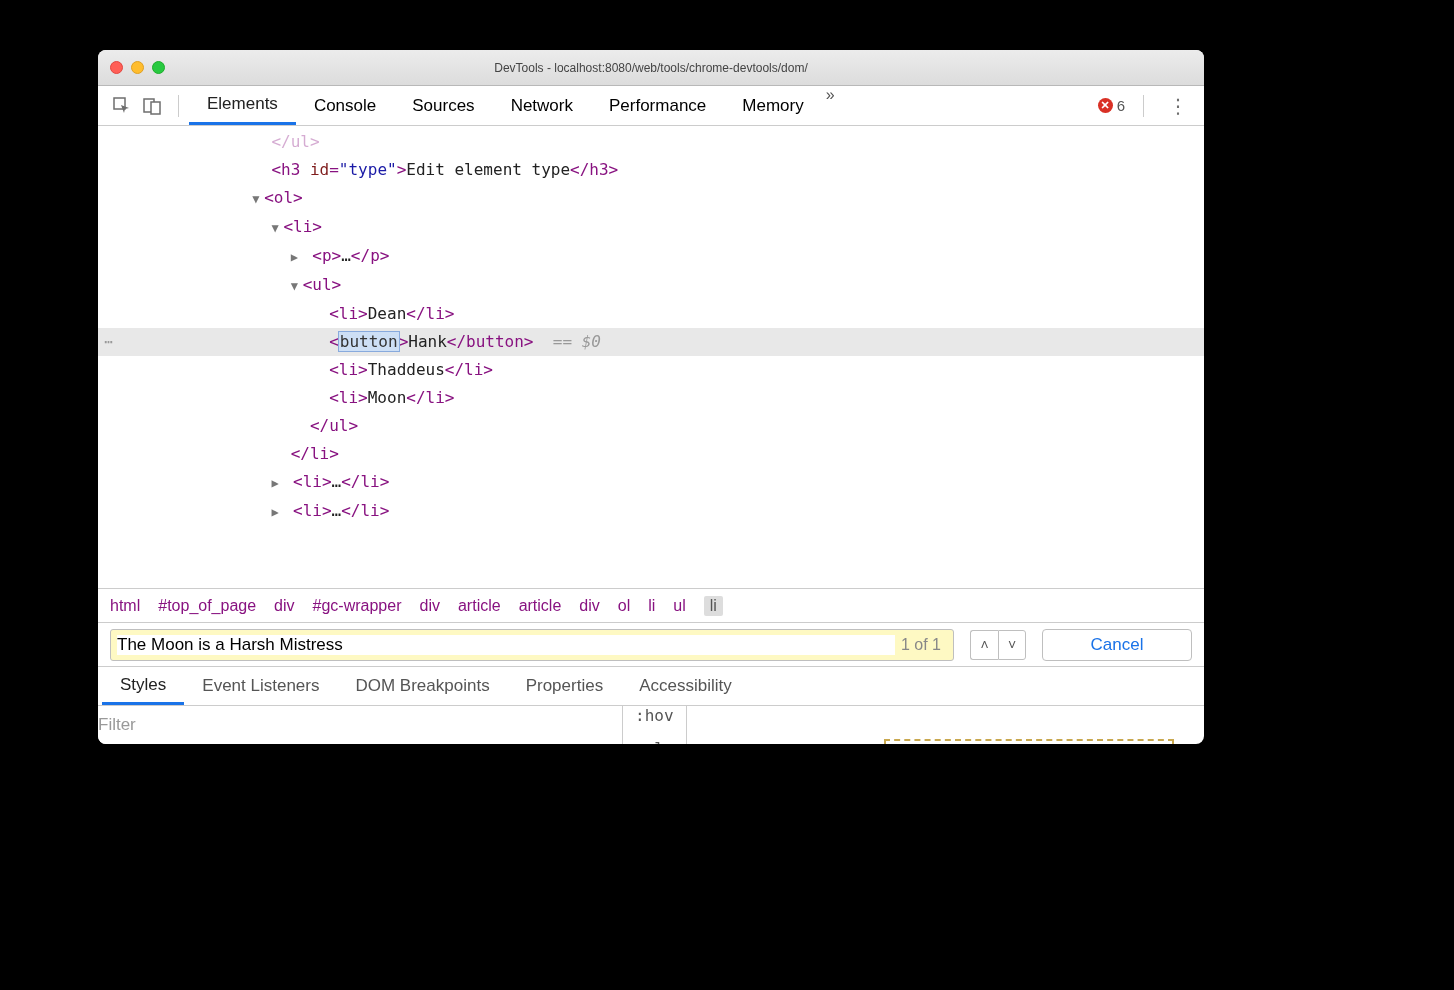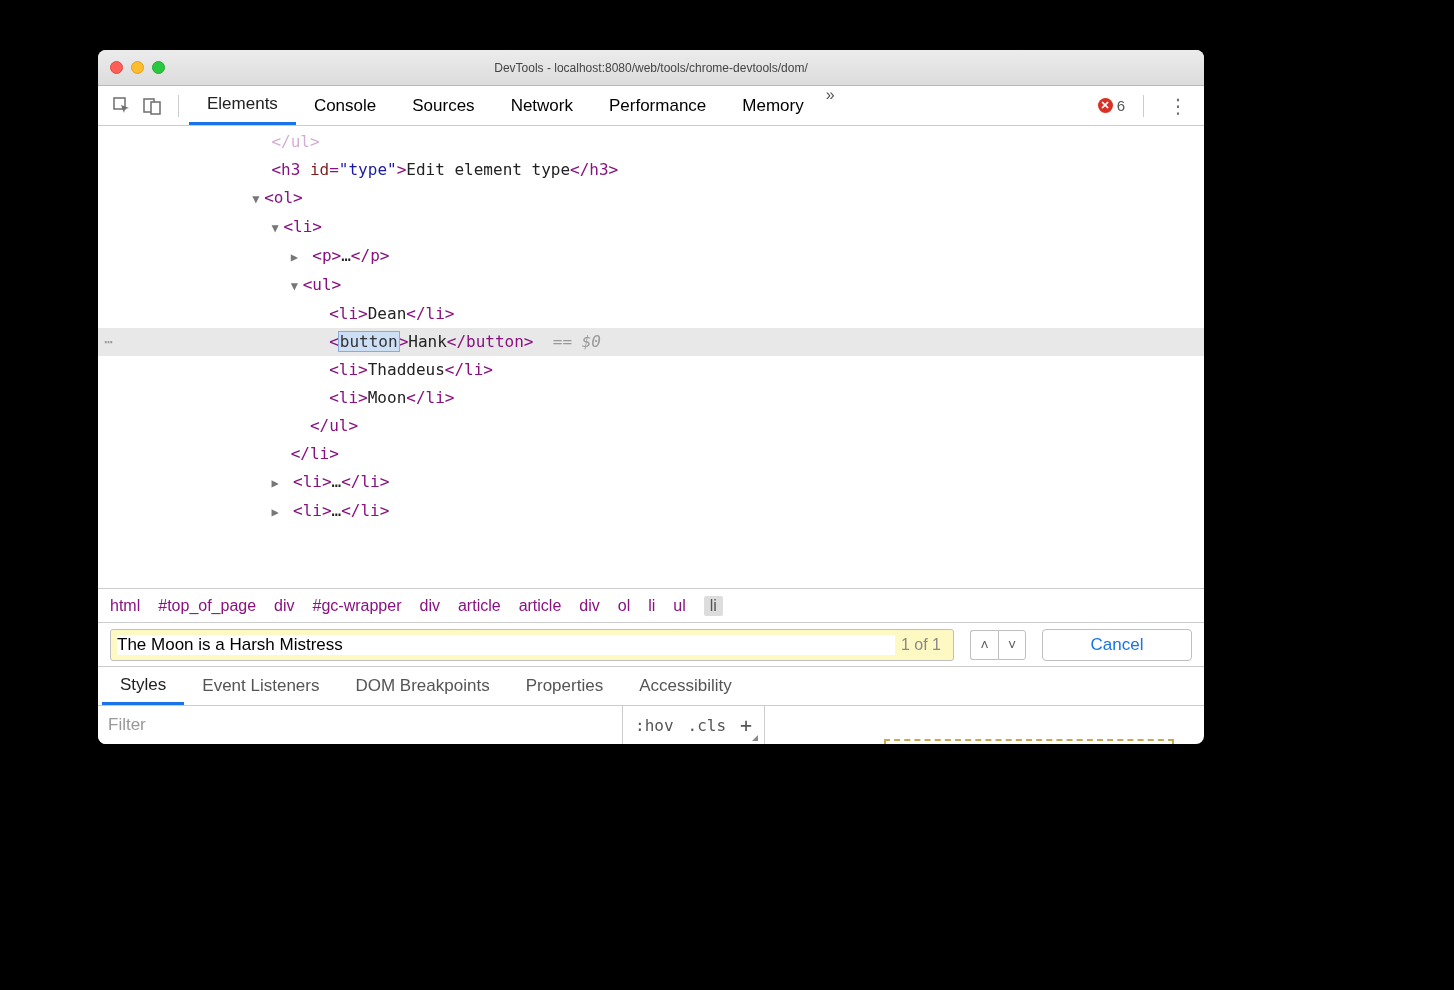--- a/index.html
+++ b/index.html
@@ -153,28 +153,29 @@
     display: flex; align-items: center; padding: 0 4px;
   }
   .subtab { padding: 0 18px; height:100%; display:flex;align-items:center; font-size:17px; color:#555;}
   .subtab.active { color:#222; border-bottom: 3px solid #1a73e8;}
   
   .filterbar {
     height: 38px; display: flex; align-items: stretch;
   }
   .finput {
     flex: 0 0 525px; border: none; border-right: 1px solid #ccc;
-    padding: 0 10px; font-size: 17px; outline: none;
+    padding: 0 0; font-size: 17px; outline: none;
     color:#333;
   }
   .finput::placeholder { color:#999;}
   .fbtns {
     display: flex; align-items: center; gap: 14px; padding: 0 12px;
     font-family: Menlo, monospace; font-size: 16px; color:#555;
     border-right: 1px solid #ccc;
+    flex-direction: column;
   }
   .plus { position: relative; font-size: 20px; color:#555;}
   .plus .corner { position:absolute; right:-6px; bottom:-4px; width:0;height:0;
     border-left:6px solid transparent; border-bottom:6px solid #888;}
   .stylepane { flex:1; position:relative;}
   .dashed {
     position:absolute; right: 30px; bottom: -1px; width: 290px; height: 6px;
     border: 2px dashed #c9a84f; border-bottom: none;
   }
 </style>

